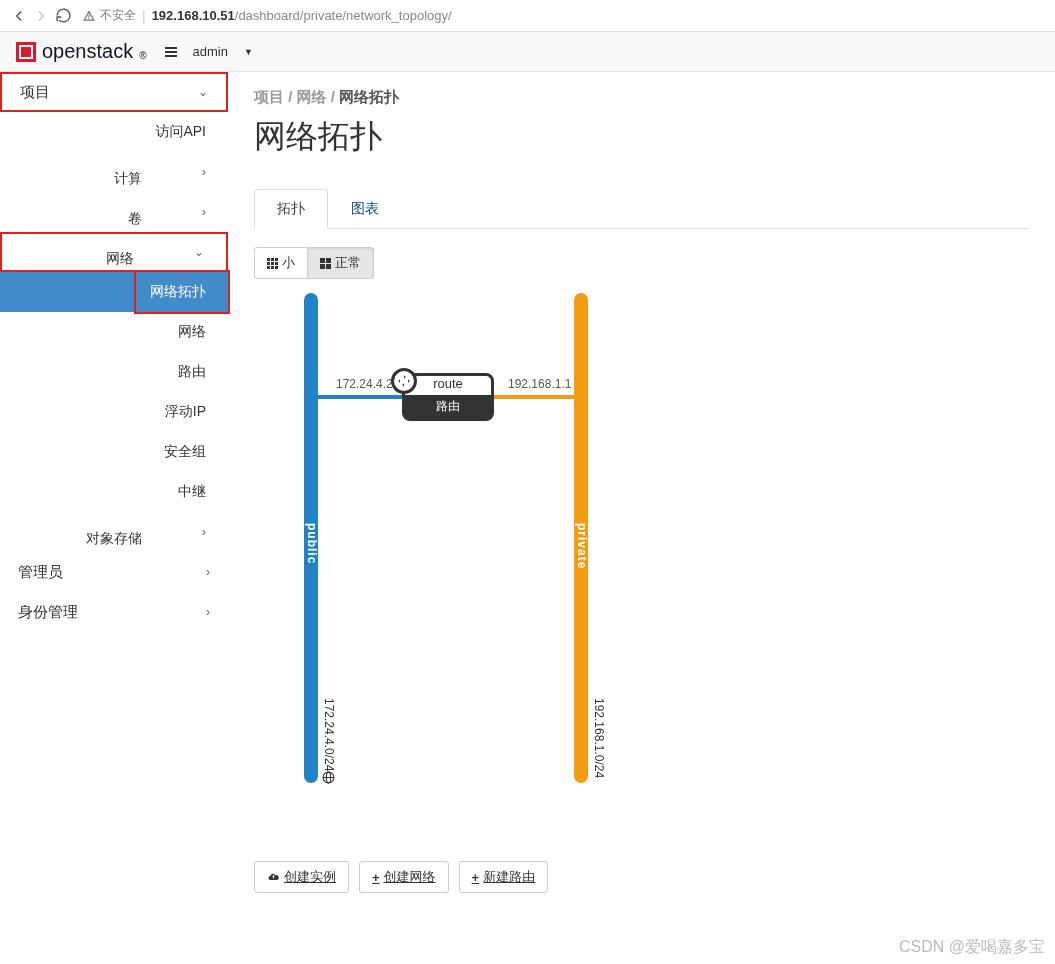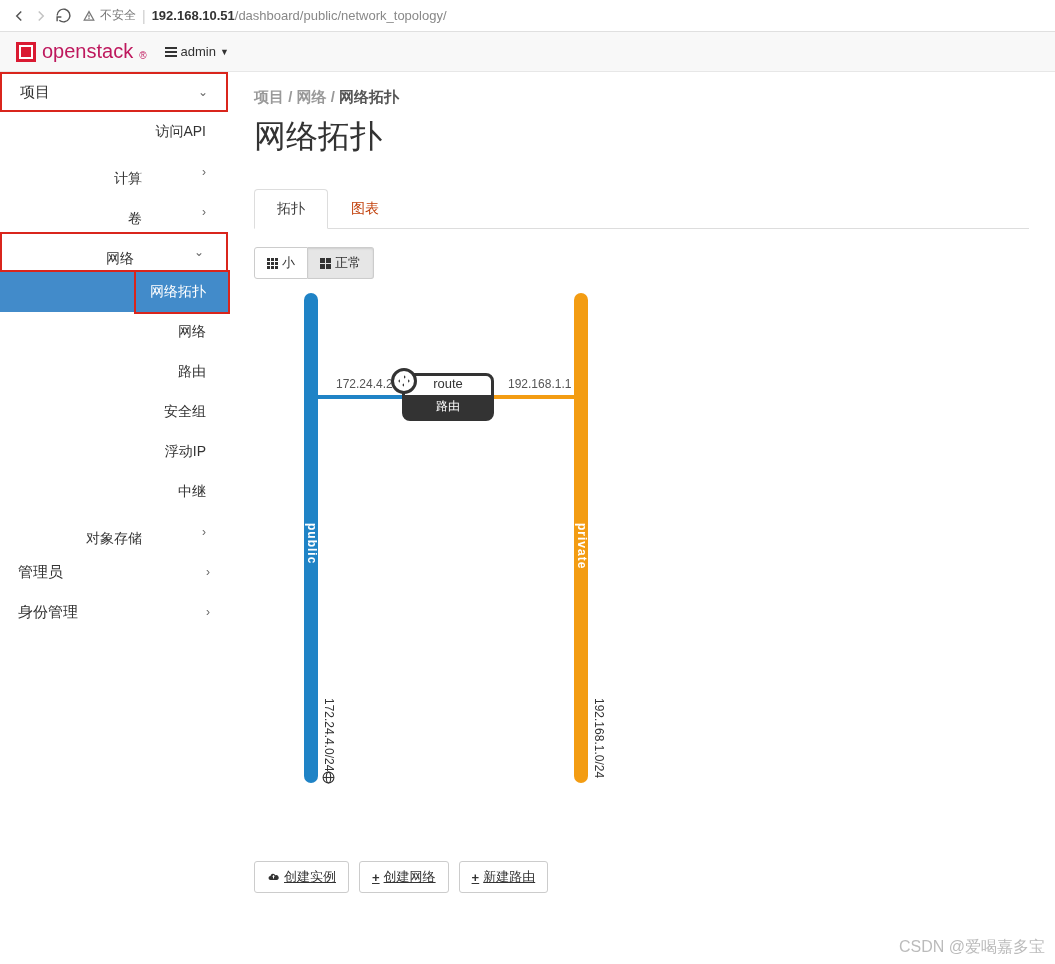--- a/index.html
+++ b/index.html
@@ -9,26 +9,26 @@
     .browser-bar { height: 32px; display: flex; align-items: center; padding: 0 8px; border-bottom: 1px solid #e0e0e0; }
     .browser-btn { width: 22px; height: 22px; display: flex; align-items: center; justify-content: center; color: #555; cursor: pointer; }
     .url-box { flex: 1; display: flex; align-items: center; gap: 6px; padding: 0 8px; height: 24px; }
     .url-warn { color: #777; display: flex; align-items: center; gap: 4px; font-size: 12px; }
     .url-text { color: #333; font-size: 13px; }
     .url-text .gray { color: #888; }
     .url-sep { color: #ccc; }
     
     
     .topbar { height: 40px; background: #f8f8f8; border-bottom: 1px solid #e7e7e7; display: flex; align-items: center; padding: 0 16px; gap: 18px; }
-    .brand { display: flex; align-items: center; gap: 6px; font-size: 20px; font-weight: 400; color: #be185d; }
+    .brand { display: flex; align-items: center; gap: 6px; font-size: 20px; font-weight: 400; color: #0f172a; }
     .brand .dot { font-size: 10px; position: relative; top: 4px; }
     .brand-logo { width: 20px; height: 20px; background: #da1a32; position: relative; }
     .brand-logo::before { content: ''; position: absolute; inset: 3px; border: 2px solid #fff; }
     .brand-logo::after { content: ''; position: absolute; left: 6px; top: 6px; width: 8px; height: 8px; background: #fff; clip-path: polygon(0 100%, 100% 100%, 100% 0, 50% 0, 50% 50%, 0 50%); background: #da1a32; }
-    .project-sel { display: flex; align-items: center; gap: 4px; font-size: 13px; color: #333; cursor: pointer; }
+    .project-sel { display: flex; align-items: center; gap: 16px; font-size: 13px; color: #333; cursor: pointer; }
     
     
     .layout { display: flex; }
     .sidebar { width: 228px; min-height: 920px; }
     .main { flex: 1; padding: 16px 26px; }
     
     
     .side-item { height: 40px; display: flex; align-items: center; justify-content: space-between; padding: 0 18px; cursor: pointer; color: #333; }
     .side-item.t1 { font-size: 15px; }
     .side-item.t2 { padding-left: 0; padding-right: 22px; justify-content: flex-end; gap: 60px; }
@@ -37,21 +37,21 @@
     .side-item.active { background: #428bca; color: #fff; }
     .red-box { border: 2px solid #d9251c; }
     .chev { font-size: 12px; color: #6a6a6a; }
     
     
     .breadcrumb { color: #999; font-size: 15px; margin-bottom: 8px; font-weight: bold; }
     .breadcrumb span:last-child { color: #555; }
     h1.page-title { font-size: 32px; font-weight: 400; color: #333; margin: 8px 0 30px; }
     
     .tabs { display: flex; border-bottom: 1px solid #ddd; margin-bottom: 18px; }
-    .tab { padding: 10px 22px; color: #c2410c; cursor: pointer; border: 1px solid transparent; margin-bottom: -1px; }
+    .tab { padding: 10px 22px; color: #0c4a6e; cursor: pointer; border: 1px solid transparent; margin-bottom: -1px; }
     .tab.active { color: #404040; border: 1px solid #ddd; border-bottom-color: #fff; border-radius: 4px 4px 0 0; }
     
     .btn { display: inline-flex; align-items: center; gap: 4px; padding: 6px 12px; border: 1px solid #ccc; border-radius: 3px; background: #fff; font-size: 13px; cursor: pointer; }
     .btn.active { background: #e6e6e6; box-shadow: inset 0 1px 2px rgba(0,0,0,0.1); }
     .btn-group { display: inline-flex; }
     .btn-group .btn:first-child { border-radius: 3px 0 0 3px; }
     .btn-group .btn:last-child { border-radius: 0 3px 3px 0; border-left: none; }
     
     
     .topology { position: relative; height: 560px; margin-top: 14px; }
@@ -108,21 +108,21 @@
   </div>
   <div class="url-box">
     <span class="url-warn">
       <svg width="14" height="14" viewBox="0 0 24 24" fill="#777">
           <path d="M12 2 2 20h20L12 2zm0 5 6.5 11h-13L12 7zm-1 3v4h2v-4h-2zm0 5v2h2v-2h-2z"></path>
         </svg>
       <span>不安全</span>
     </span>
     <span class="url-sep">|</span>
     <span class="url-text">
-      <b>192.168.10.51</b><span class="gray">/dashboard/public/network_topology/</span>
+      <b>192.168.10.51</b><span class="gray">/dashboard/private/network_topology/</span>
     </span>
   </div>
 </div>
 
 <div class="topbar">
   <div class="brand">
     <span class="brand-logo"></span>
     <span>openstack</span>
       <span class="dot">®</span>
   </div>
@@ -165,24 +165,24 @@
       </div>
       <div style="position:absolute;inset:-2px -2px -2px 134px;border:2px solid #d9251c;pointer-events:none"></div>
     </div>
     <div class="side-item t3">
       <span class="lbl">网络</span>
     </div>
     <div class="side-item t3">
       <span class="lbl">路由</span>
     </div>
     <div class="side-item t3">
+      <span class="lbl">浮动IP</span>
+    </div>
+    <div class="side-item t3">
       <span class="lbl">安全组</span>
-    </div>
-    <div class="side-item t3">
-      <span class="lbl">浮动IP</span>
     </div>
     <div class="side-item t3">
       <span class="lbl">中继</span>
     </div>
     <div class="side-item t2">
       <span class="lbl">对象存储</span>
       <span class="chev">›</span>
     </div>
     <div class="side-item t1">
       <span class="lbl">管理员</span>

